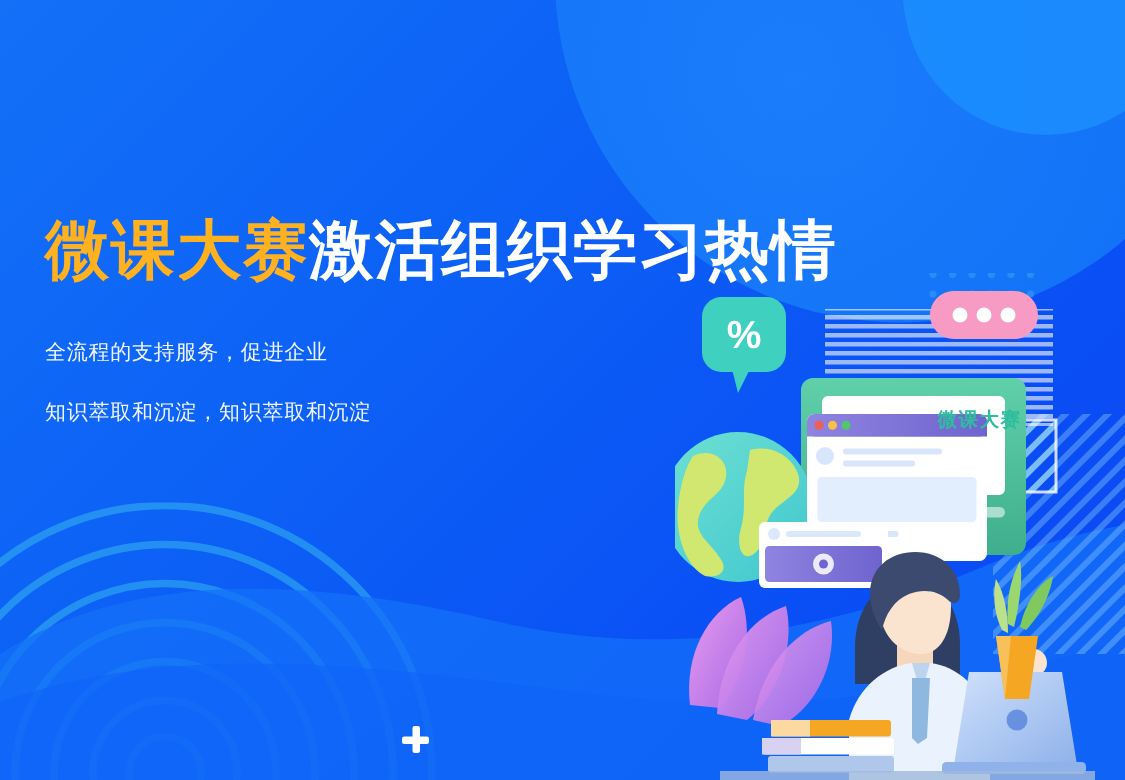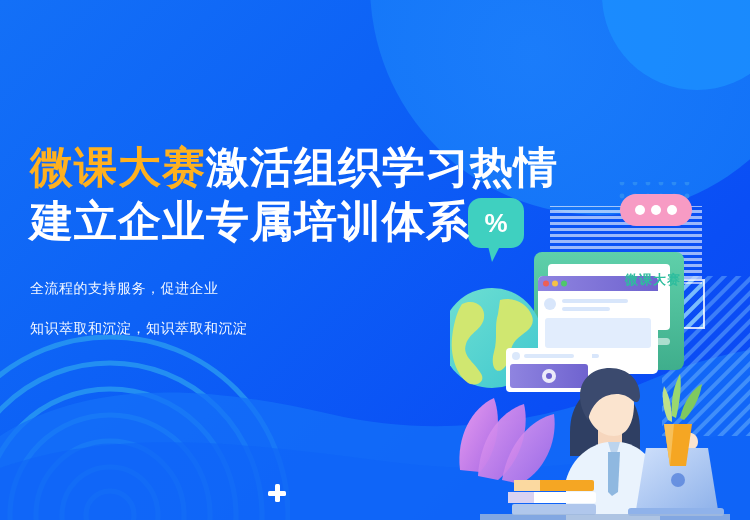--- a/index.html
+++ b/index.html
@@ -239,20 +239,19 @@
       <path d="M214,244 L224,244 L220,286 Z" fill="#f7c059"></path>
     </g>
   </svg>
 
   <div class="screen-label">微课大赛</div>
 
   <div class="layer copy">
     <div class="headline">
       <span class="accent">微课大赛</span><span>激活组织学习热情</span>
     </div>
-    <div class="headline">建立企业专属培训体系</div>
     <div class="sub">全流程的支持服务，促进企业</div>
     <div class="sub" style="margin-top:0">知识萃取和沉淀，知识萃取和沉淀</div>
   </div>
 
   <div class="layer plus"></div>
 
 </div>
 
 </body></html>

